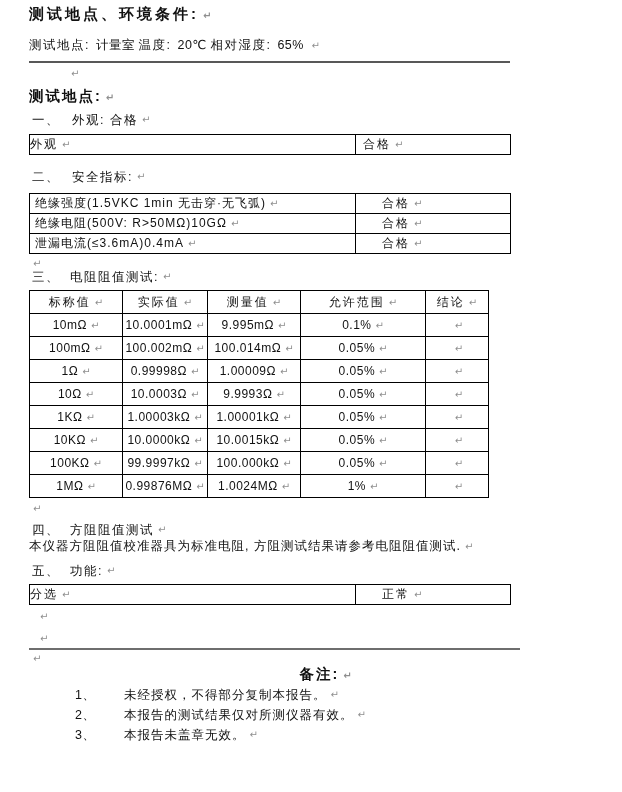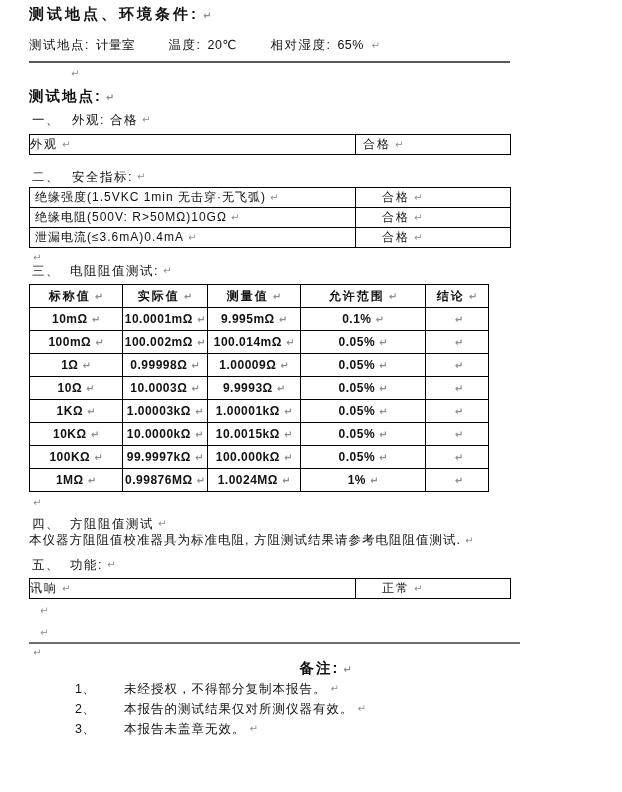--- a/index.html
+++ b/index.html
@@ -5,21 +5,21 @@
   html,body{margin:0;padding:0;}
   body{
     width:622px;height:792px;background:#ffffff;overflow:hidden;
     font-family:"Liberation Sans","DejaVu Sans",sans-serif;
     color:#111;
   }
   .page{padding:6px 0 0 29px;}
   .cn{letter-spacing:1.5px;}
   .doc-title{font-size:15px;line-height:16px;letter-spacing:3px;font-weight:bold;}
   .env-line{margin-top:13px;font-size:12.5px;line-height:16px;}
-  .env-line .sp{margin-left:30px;}
+  .env-line .sp{}
   .env-line .val{margin-left:6px;letter-spacing:0.5px;}
   .rule{height:2px;background:#585858;}
   .rule-top{margin-top:7px;width:481px;}
   .rule-bottom{margin-top:5px;width:491px;background:#6e6e6e;}
   .mark{color:#8f8f8f;font-size:10px;letter-spacing:0;margin-left:4px;}
   .mark-line{height:13px;line-height:13px;}
   .m1{margin-top:2px;margin-left:38px;}
   .m2{margin-top:2px;height:12px;line-height:12px;}
   .m3{margin-top:3px;height:12px;line-height:12px;}
   .m4{margin-top:3px;margin-left:7px;}
@@ -29,34 +29,34 @@
   .sec{display:flex;font-size:12.5px;line-height:16px;margin-left:3px;}
   .sec .num{width:40px;flex:0 0 40px;}
   #h1{margin-top:5px;}
   #h2{margin-top:14px;}
   #h3{margin-top:1px;}
   #h4{margin-top:9px;}
   #h5{margin-top:8px;}
   .note{font-size:12.5px;line-height:16px;letter-spacing:1px;}
   .twrap{position:relative;}
   .tw-app{margin-top:6px;}
-  .tw-safe{margin-top:2px;border-radius:28px;}
+  .tw-safe{margin-top:8px;border-radius:28px;}
   .tw-big{margin-top:5px;}
   .tw-func{margin-top:5px;}
   table{border-collapse:collapse;table-layout:fixed;}
   .t2{width:481px;border:1.5px solid #000;}
   .t2 td{border:1px solid #000;height:19px;font-size:12px;padding:0;overflow:hidden;white-space:nowrap;}
   .t2 col.w1{width:326px;}
   .t2 col.w2{width:155px;}
   .t2 .c-center{letter-spacing:2px;}
   .t2 .c-left{padding-left:5px;letter-spacing:1px;}
   .t2 .pad7{padding-left:7px;letter-spacing:2px;}
   .t2 .pad26{padding-left:26px;letter-spacing:2px;}
   .big{width:459px;border:1.5px solid #000;}
-  .big td,.big th{border:1px solid #000;height:22px;font-size:12px;font-weight:bold;text-align:center;padding:0;overflow:hidden;white-space:nowrap;letter-spacing:0.5px;}
+  .big td,.big th{border:1px solid #000;height:22px;font-size:12px;font-weight:normal;text-align:center;padding:0;overflow:hidden;white-space:nowrap;letter-spacing:0.5px;}
   .big th{letter-spacing:2px;}
   .big col.b1{width:93px;}
   .big col.b2{width:85px;}
   .big col.b3{width:93px;}
   .big col.b4{width:125px;}
   .big col.b5{width:63px;}
   .remarks-title{margin-top:2px;font-size:14.5px;line-height:18px;font-weight:bold;letter-spacing:2px;text-align:center;}
   .remark{display:flex;font-size:12.5px;line-height:20px;margin-left:46px;letter-spacing:1px;}
   .remark .rnum{width:49px;flex:0 0 49px;letter-spacing:0.5px;}
 </style>
@@ -245,25 +245,25 @@
   </div>
 
   <div class="twrap tw-func">
     <table class="t2">
       <colgroup>
           <col class="w1">
           <col class="w2">
         </colgroup>
       <tbody>
 
-
-          <tr>
-            <td class="c-center"><span>讯响</span><span class="mark">↵</span></td>
+          <tr>
+            <td class="c-center"><span>分选</span><span class="mark">↵</span></td>
             <td class="pad26"><span>正常</span><span class="mark">↵</span></td>
           </tr>
+
         </tbody>
     </table>
 
   </div>
 
   <div class="mark-line m4"><span class="mark">↵</span></div>
   <div class="mark-line m5"><span class="mark">↵</span></div>
 
   <div class="rule rule-bottom"></div>
   <div class="mark-line m6"><span class="mark">↵</span></div>

